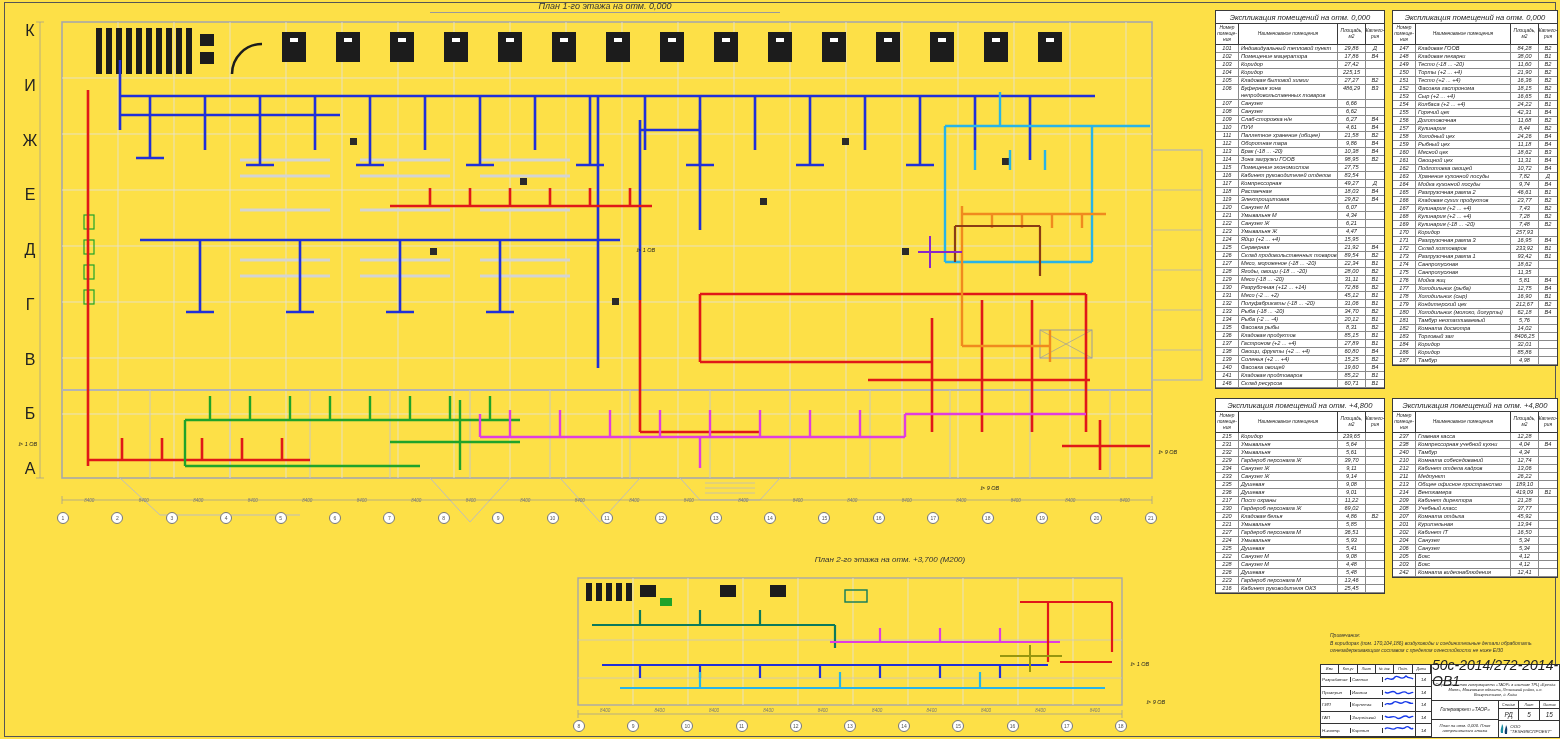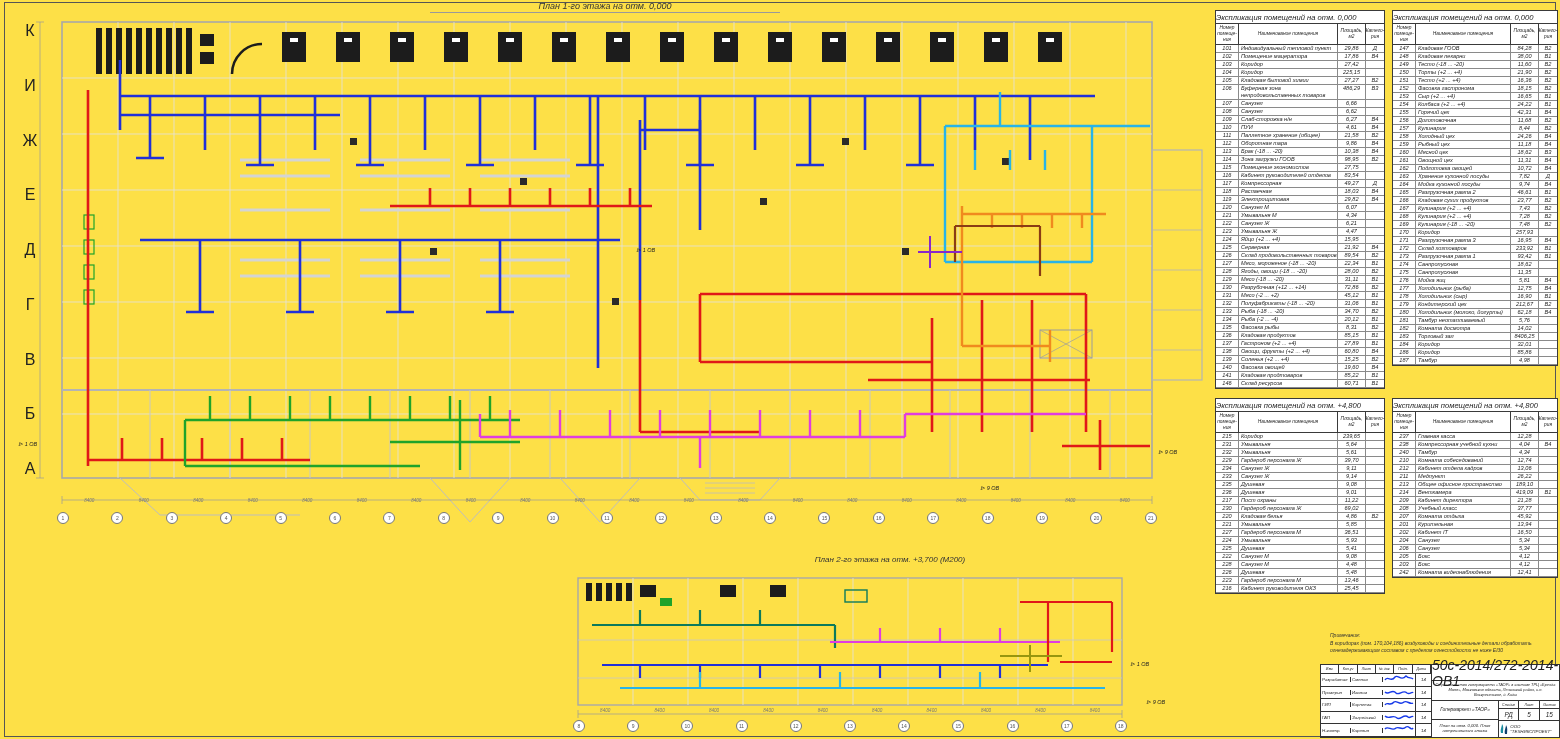--- a/index.html
+++ b/index.html
@@ -7,21 +7,21 @@
          font-family:"Liberation Sans",sans-serif;color:#222;}
   .frame{position:absolute;left:4px;top:2px;width:1550px;height:733px;border:1px solid #555;}
   svg.plan-layer{position:absolute;left:0;top:0;}
 
   .plan-title{position:absolute;font-style:italic;color:#333;text-align:center;}
   #plan1-title{left:430px;top:1px;width:350px;font-size:9px;border-bottom:1px solid #999;padding-bottom:1px;}
   #plan2-title{left:750px;top:555px;width:280px;font-size:8px;}
 
   
   .expl{position:absolute;background:#fff;border:1px solid #3a3a3a;font-style:italic;font-size:5.6px;line-height:1.25;color:#1d1d1d;}
-  .expl-title{border-bottom:1px solid #3a3a3a;font-size:7.6px;padding:2px 0 1px 0;}
+  .expl-title{border-bottom:1px solid #3a3a3a;text-align:center;font-size:7.6px;padding:2px 0 1px 0;}
   .expl-head{display:flex;border-bottom:1px solid #3a3a3a;text-align:center;font-size:4.8px;}
   .expl-head span{display:flex;align-items:center;justify-content:center;padding:1px 0;}
   .expl-row{display:flex;border-bottom:0.5px solid #8a8a8a;}
   .expl-row span{display:block;overflow:hidden;}
   .c-num{width:22px;text-align:center;border-right:0.5px solid #8a8a8a;flex:none;}
   .c-name{flex:1;text-align:left;padding-left:2px;border-right:0.5px solid #8a8a8a;}
   .c-area{width:27px;text-align:center;border-right:0.5px solid #8a8a8a;flex:none;}
   .c-cat{width:18px;text-align:center;flex:none;}
   .expl-head .c-num,.expl-head .c-name,.expl-head .c-area{border-right:1px solid #3a3a3a;}
 

